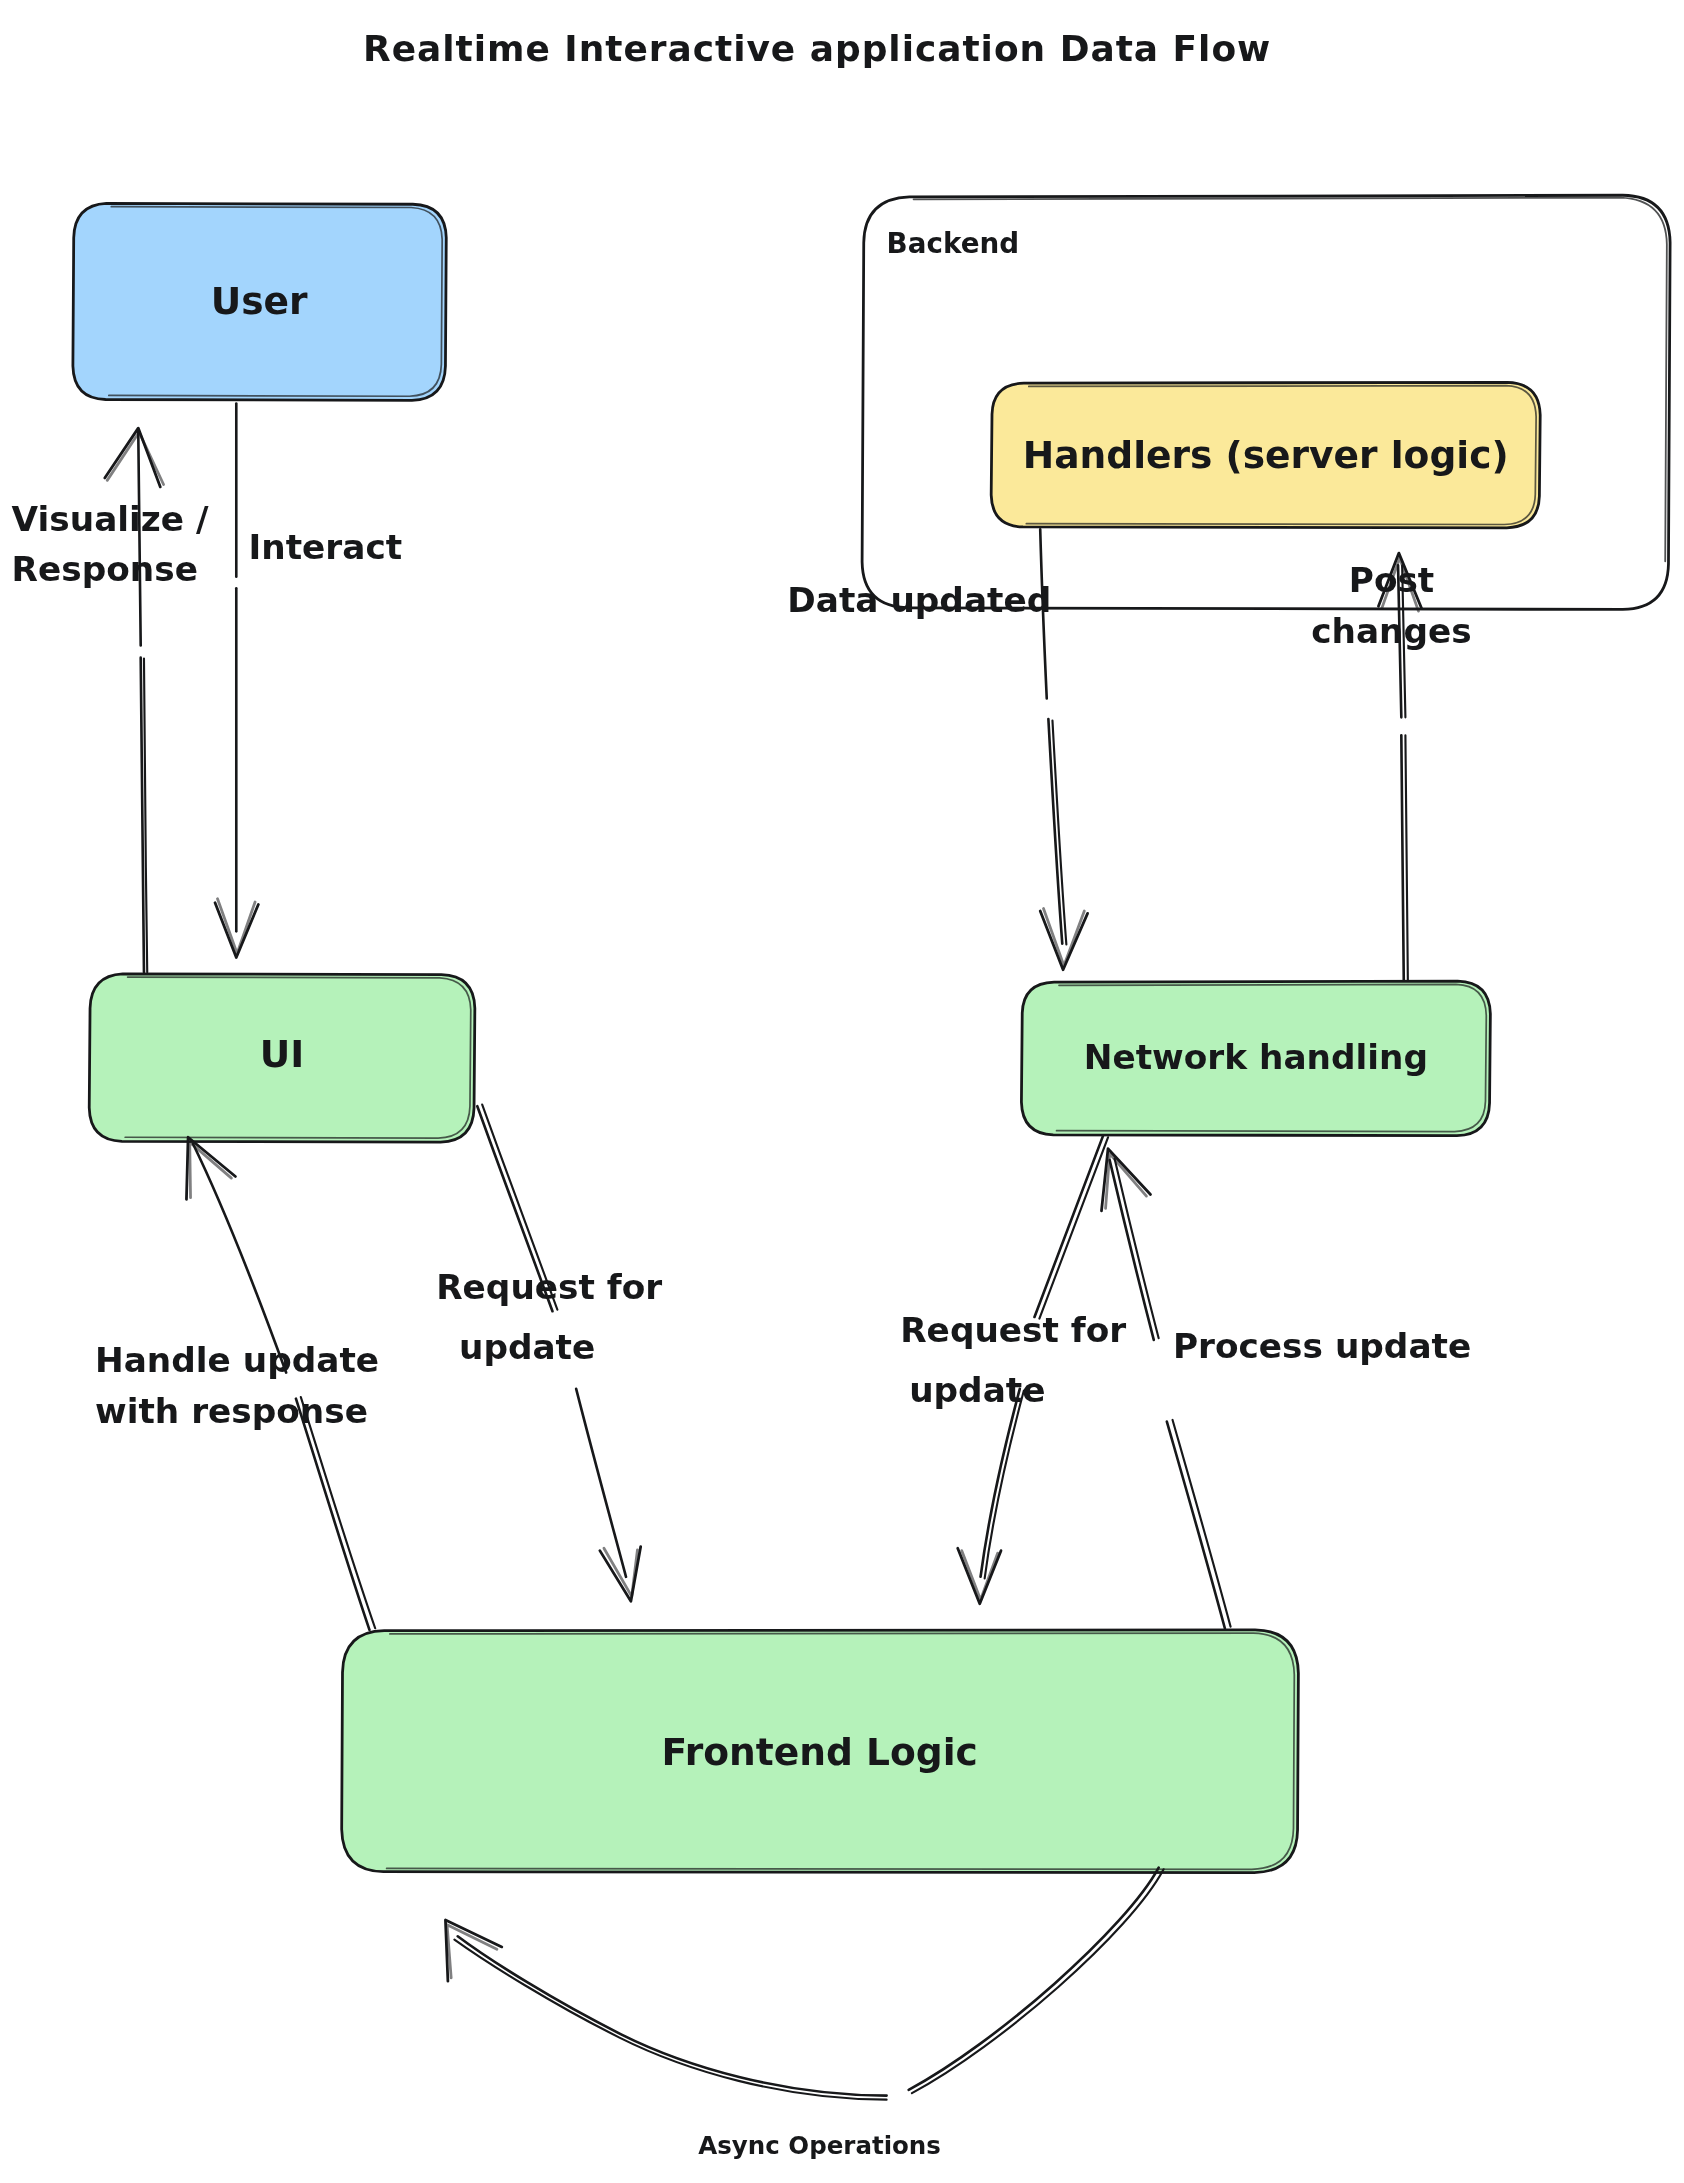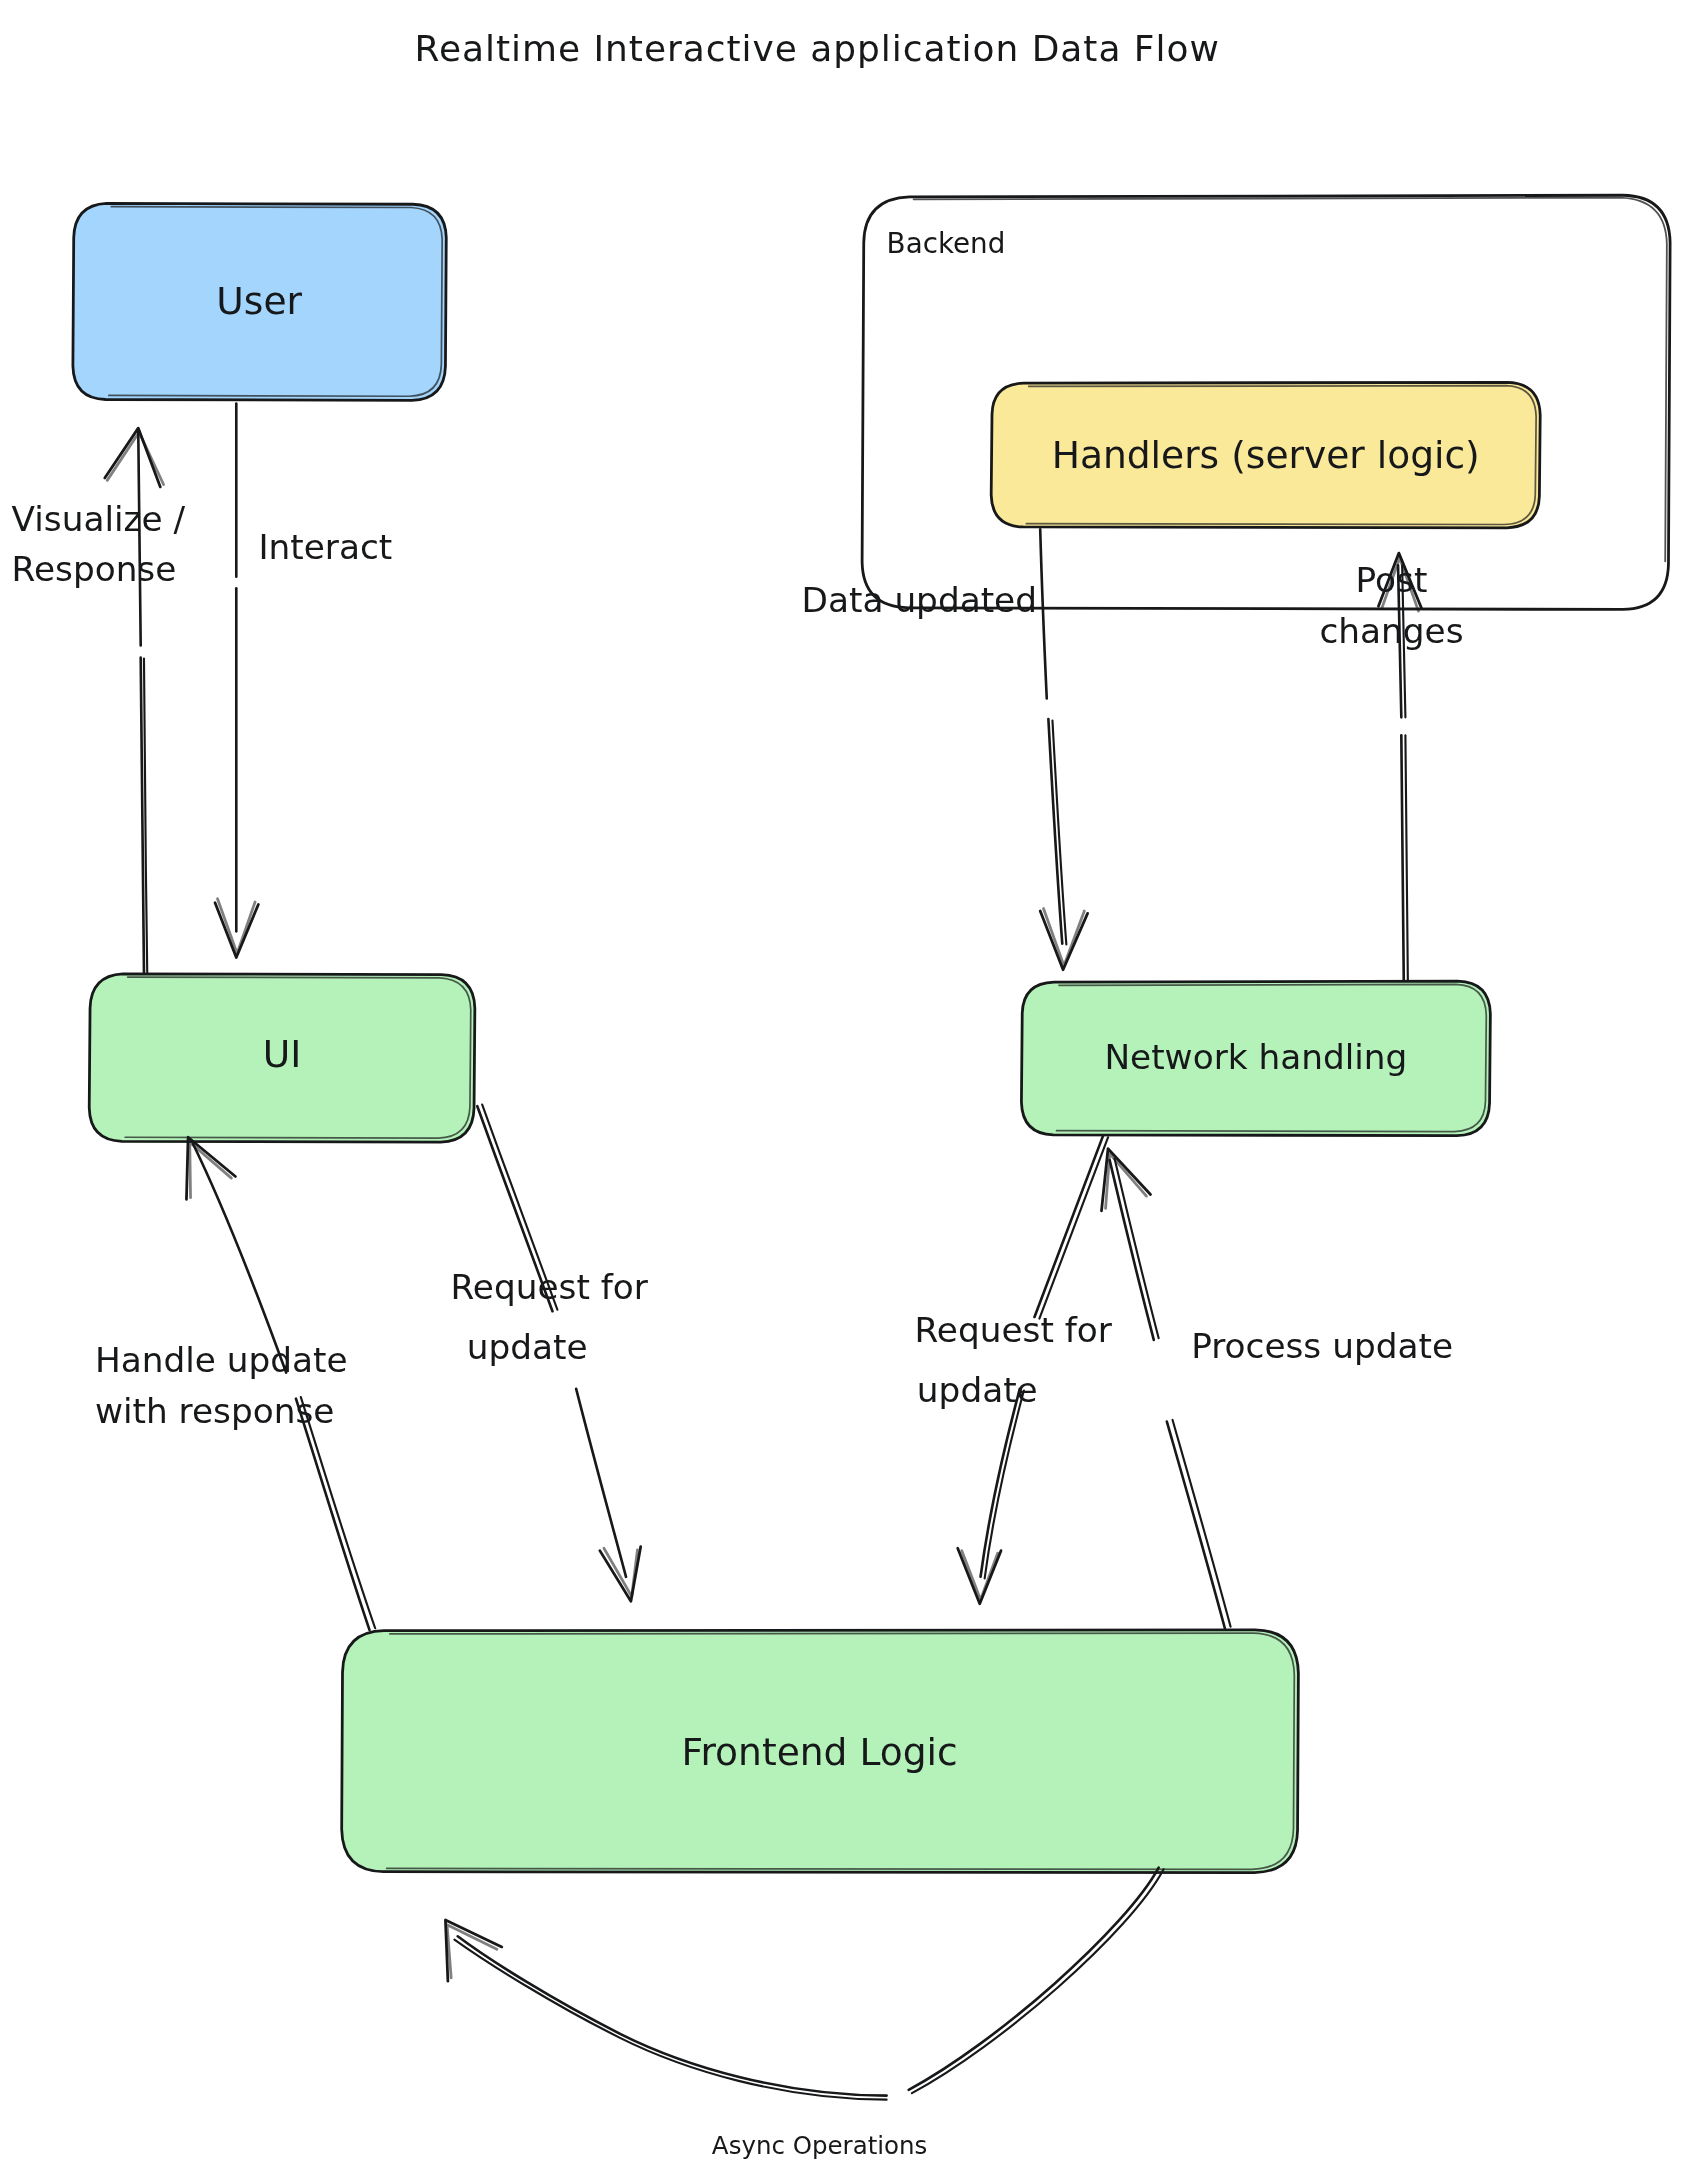--- a/index.html
+++ b/index.html
@@ -13,20 +13,21 @@
     height: 2183px;
     position: relative;
     overflow: hidden;
     font-family: "DejaVu Sans", sans-serif;
   }
   #diagram-root {
     position: absolute;
     inset: 0;
     width: 1685px;
     height: 1559px;
+    font-weight: bold;
   }
   svg#flow {
     display: block;
     width: 1685px;
     height: 2183px;
   }
   .sketch-stroke {
     fill: none;
     stroke: #17181a;
     stroke-linecap: round;

